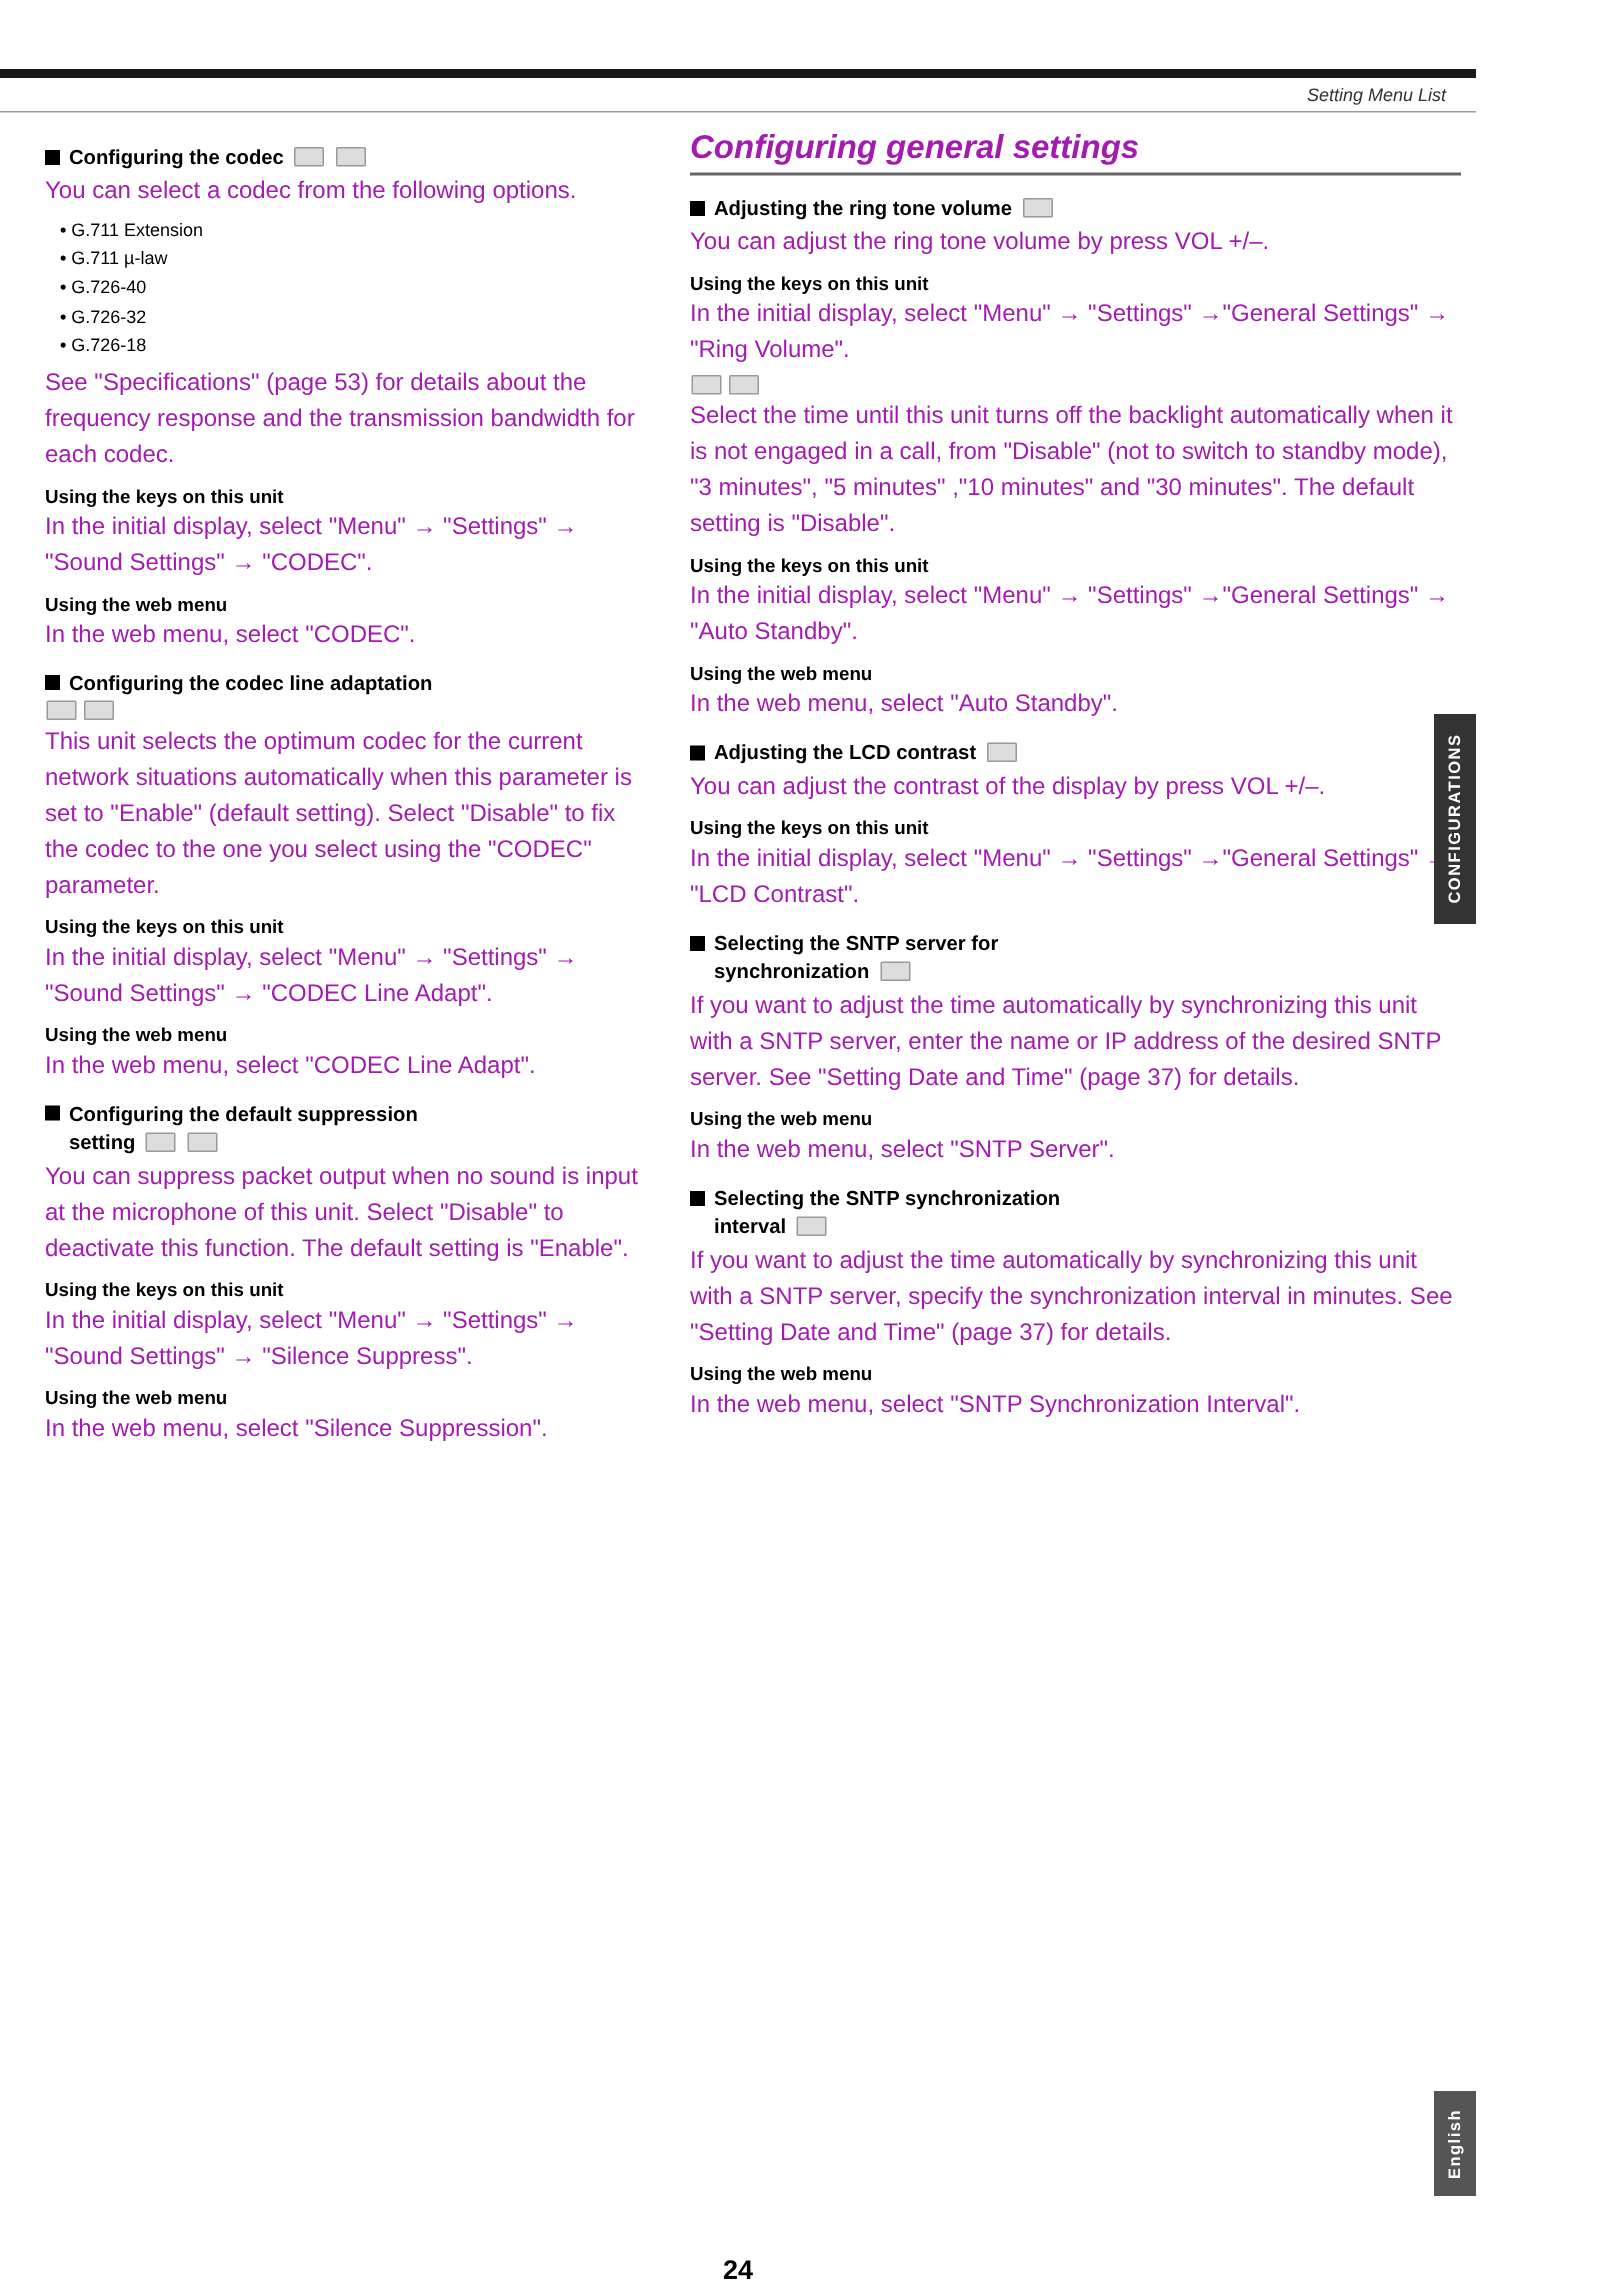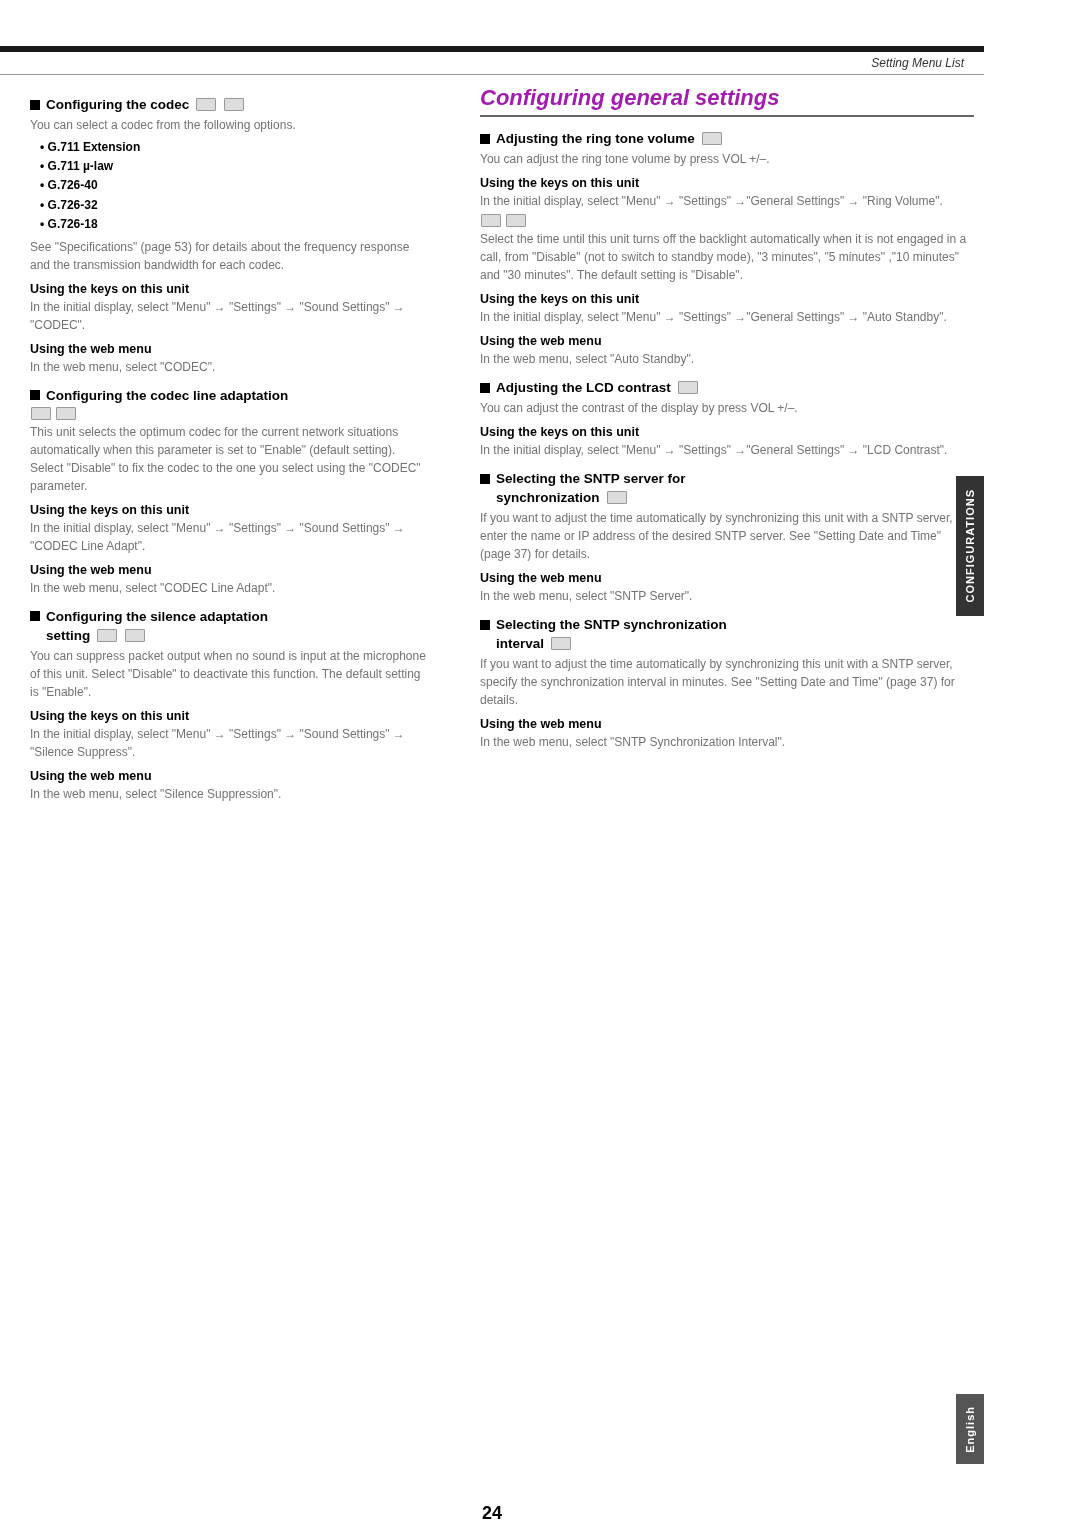--- a/index.html
+++ b/index.html
@@ -37,21 +37,20 @@
     .header-bar .setting-menu-label {
       font-style: italic;
       font-size: 12px;
       color: #333;
     }
     
     .main-content {
       display: flex;
       flex-direction: row;
       padding: 10px 10px 10px 30px;
-      gap: 20px;
     }
     
     .left-column {
       width: 420px;
       flex-shrink: 0;
       padding-right: 20px;
     }
     
     .right-column {
       flex: 1;
@@ -87,41 +86,41 @@
     }
     
     .sub-heading {
       font-weight: bold;
       font-size: 12.5px;
       margin-top: 8px;
       margin-bottom: 2px;
     }
     
     .body-text {
-      font-size: 12px;
+      font-size: 16px;
       line-height: 1.5;
-      color: #737373;
+      color: #a21caf;
       margin-bottom: 4px;
     }
     
     .bullet-list {
       list-style: none;
       padding-left: 10px;
       margin-bottom: 4px;
     }
     .bullet-list li {
       font-size: 12px;
       line-height: 1.6;
     }
     .bullet-list li::before {
       content: '• ';
       font-weight: bold;
     }
     .bold-item {
-      font-weight: bold;
+      font-weight: normal;
     }
     
     .configurations-tab {
       position: absolute;
       right: 0;
       top: 460px;
       width: 28px;
       height: 140px;
       background: #333;
       display: flex;
@@ -232,21 +231,21 @@
         <div class="sub-heading">Using the keys on this unit</div>
         <div class="body-text">In the initial display, select "Menu" → "Settings" → "Sound Settings" → "CODEC Line Adapt".</div>
 
         <div class="sub-heading">Using the web menu</div>
         <div class="body-text">In the web menu, select "CODEC Line Adapt".</div>
       </div>
 
       <div class="section">
         <div class="section-heading">
           <span class="square-icon"></span>
-          <span>Configuring the silence adaptation</span>
+          <span>Configuring the default suppression</span>
         </div>
         <div class="section-heading" style="margin-top:0;padding-left:16px;">
           <span>setting</span>
           <span class="icon-box"></span>
           <span class="icon-box"></span>
         </div>
         <div class="body-text">You can suppress packet output when no sound is input at the microphone of this unit.
 Select "Disable" to deactivate this function. The default setting is "Enable".</div>
 
         <div class="sub-heading">Using the keys on this unit</div>

